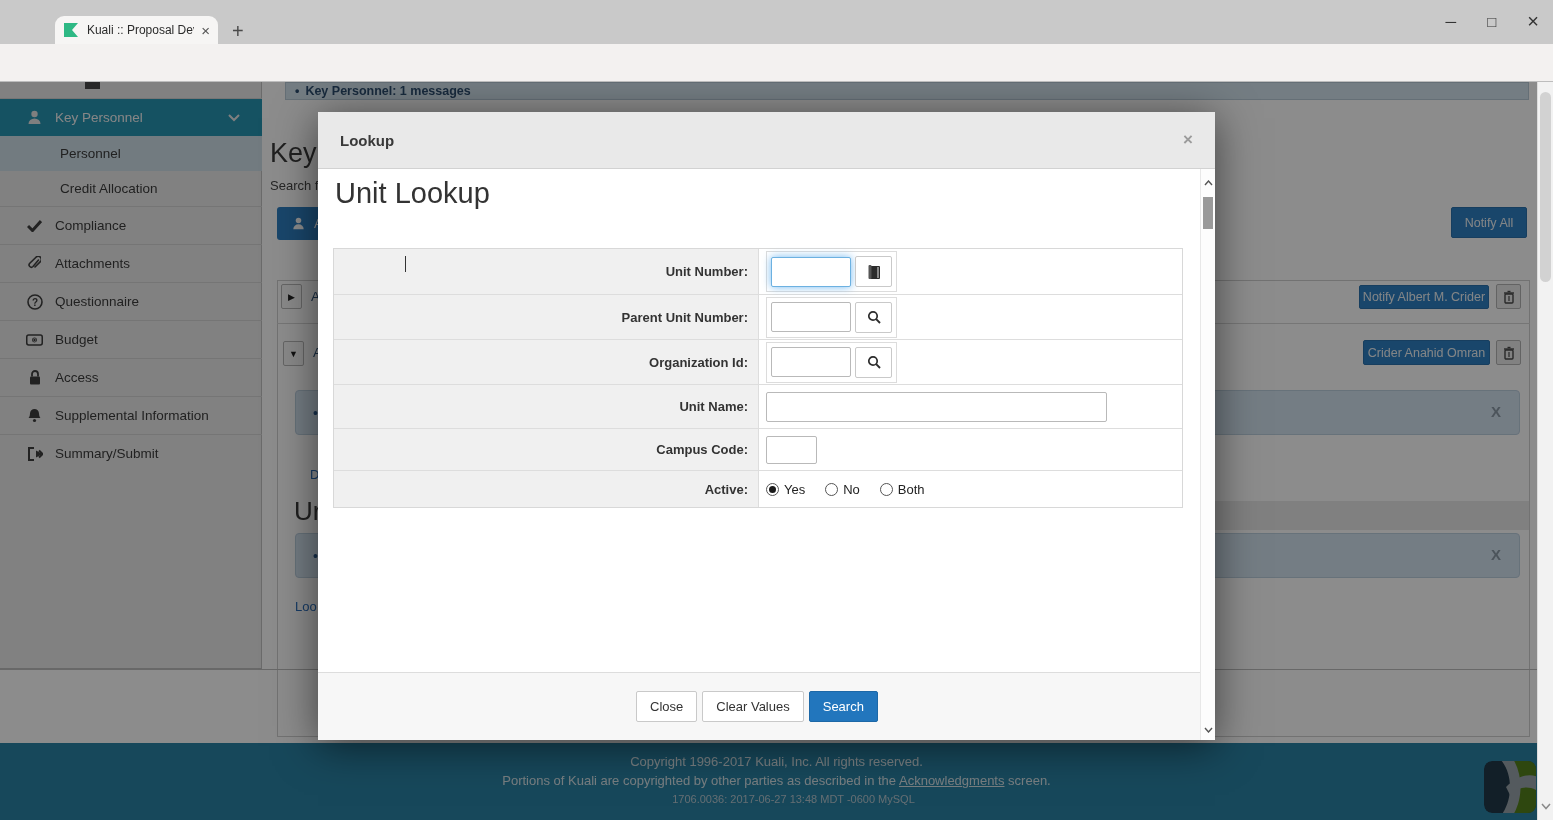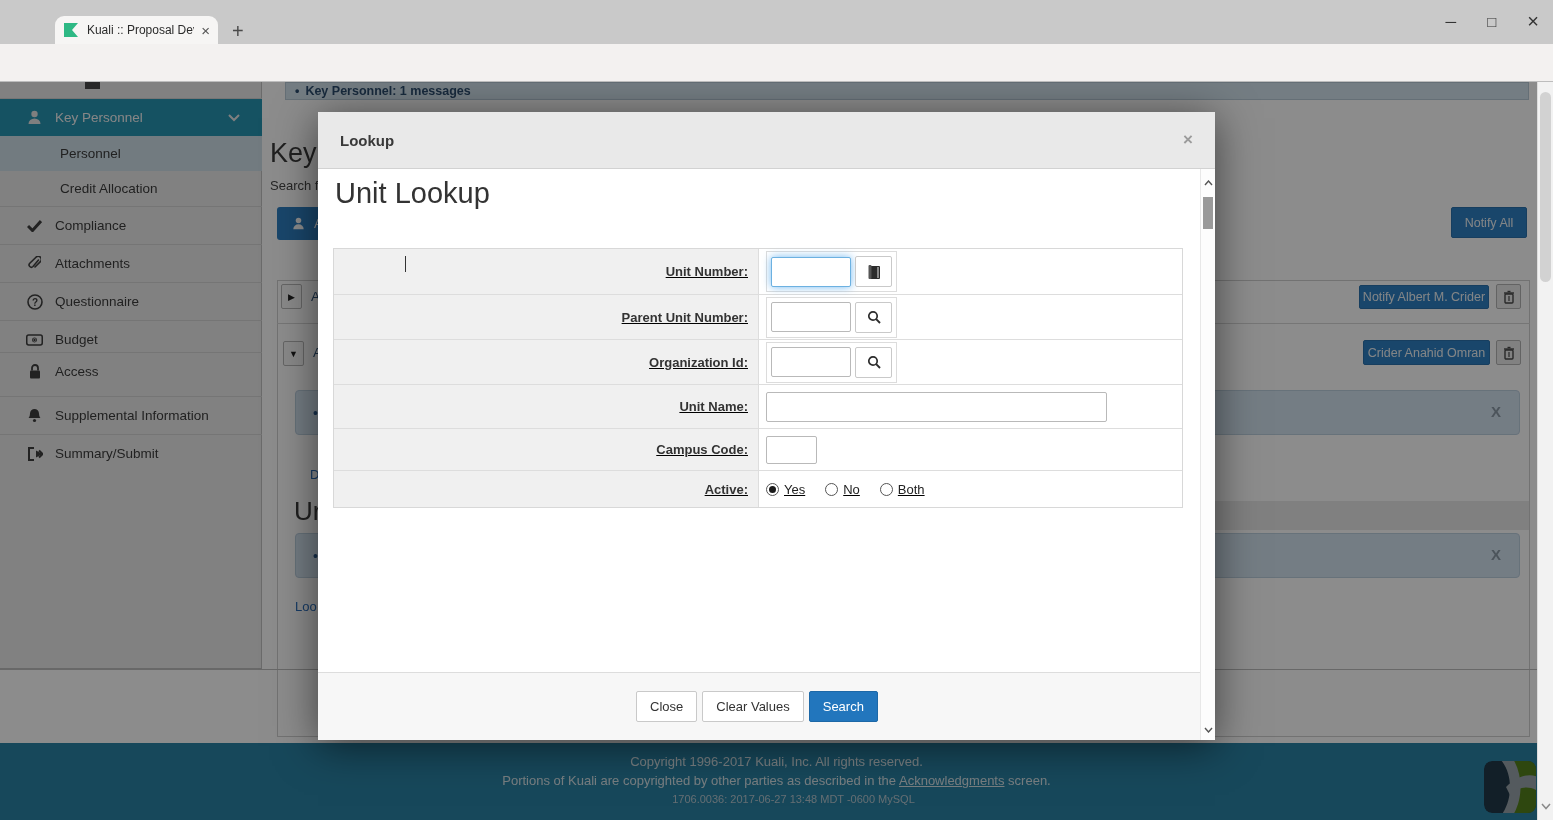--- a/index.html
+++ b/index.html
@@ -99,21 +99,21 @@
   
   .modal { left:318px; top:30px; width:897px; height:628px; background:#fff; z-index:10;
     box-shadow:0 6px 40px rgba(0,0,0,0.55); }
   .modal-header { height:57px; background:#e9e9e9; border-bottom:1px solid #d2d2d2;
     display:flex; align-items:center; padding:0 22px; }
   .mh-title { font-size:15px; font-weight:bold; color:#3a3a3a; }
   .mh-close { margin-left:auto; font-size:17px; color:#9b9b9b; font-weight:bold; }
   .modal-body { position:relative; height:503px; background:#fff; }
   .m-title { left:17px; top:8px; font-size:29px; color:#333; }
   .lookup-table { left:15px; top:79px; width:850px; border:1px solid #d8d8d8; }
-  .lt-row { display:flex; border-bottom:1px solid #ddd;text-decoration:underline; }
+  .lt-row { display:flex; border-bottom:1px solid #ddd; }
   .lt-row:last-child { border-bottom:none; }
   .lt-label { width:425px; background:#f0f0f0; border-right:1px solid #ddd;
     font-size:13px; font-weight:bold; color:#333; text-align:right; padding-right:10px;
     display:flex; align-items:center; justify-content:flex-end; }
   .lt-ctrl { flex:1; display:flex; align-items:center; padding-left:7px; }
   .inp { height:30px; border:1px solid #b9b9b9; border-radius:2px; font-size:13px; padding:0 6px; }
   .inp-sm { width:80px; } .inp-wide { width:341px; } .inp-tiny { width:51px; height:28px; }
   .inp-focus { border-color:#6cb1e1; box-shadow:0 0 8px rgba(82,168,236,0.8); }
   .igroup { display:inline-flex; gap:4px; border:1px solid #dcdcdc; padding:4px; align-items:center; }
   .icon-btn { width:37px; height:31px; background:#fff; border:1px solid #c9c9c9;
@@ -275,21 +275,21 @@
     <div class="sb-item" style="top:238px; height:38px;align-items:center;">
       <span class="ic">
         <svg width="18" height="12" viewBox="0 0 18 12">
             <rect x="0.8" y="0.8" width="16.4" height="10.4" rx="2" stroke="#3f3f3f" stroke-width="1.6" fill="none"></rect>
             <circle cx="9" cy="6" r="2.6" fill="#3f3f3f"></circle>
             <text x="9" y="8" font-size="5" text-anchor="middle" fill="#ececec">0</text>
           </svg>
       </span>
       <span>Budget</span>
     </div>
-    <div class="sb-item" style="top:270px; height:38px;">
+    <div class="sb-item" style="top:276px; height:38px;">
       <span class="ic">
         <svg width="12" height="15" viewBox="0 0 12 15">
             <rect x="1" y="6.5" width="10" height="8" rx="1" fill="#3f3f3f"></rect>
             <path d="M3 6.5 V4 a3 3 0 0 1 6 0 V6.5" stroke="#3f3f3f" stroke-width="1.8" fill="none"></path>
           </svg>
       </span>
       <span>Access</span>
     </div>
     <div class="sb-item" style="top:314px; height:38px;">
       <span class="ic">

